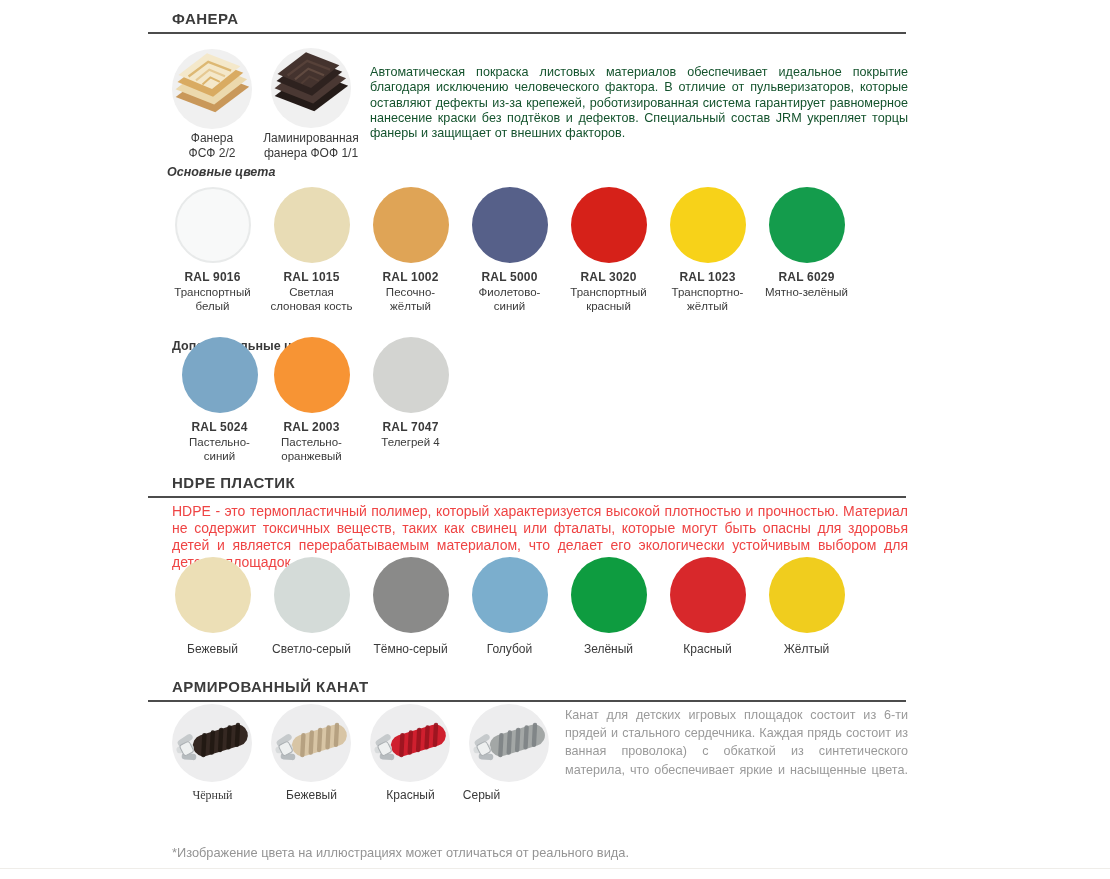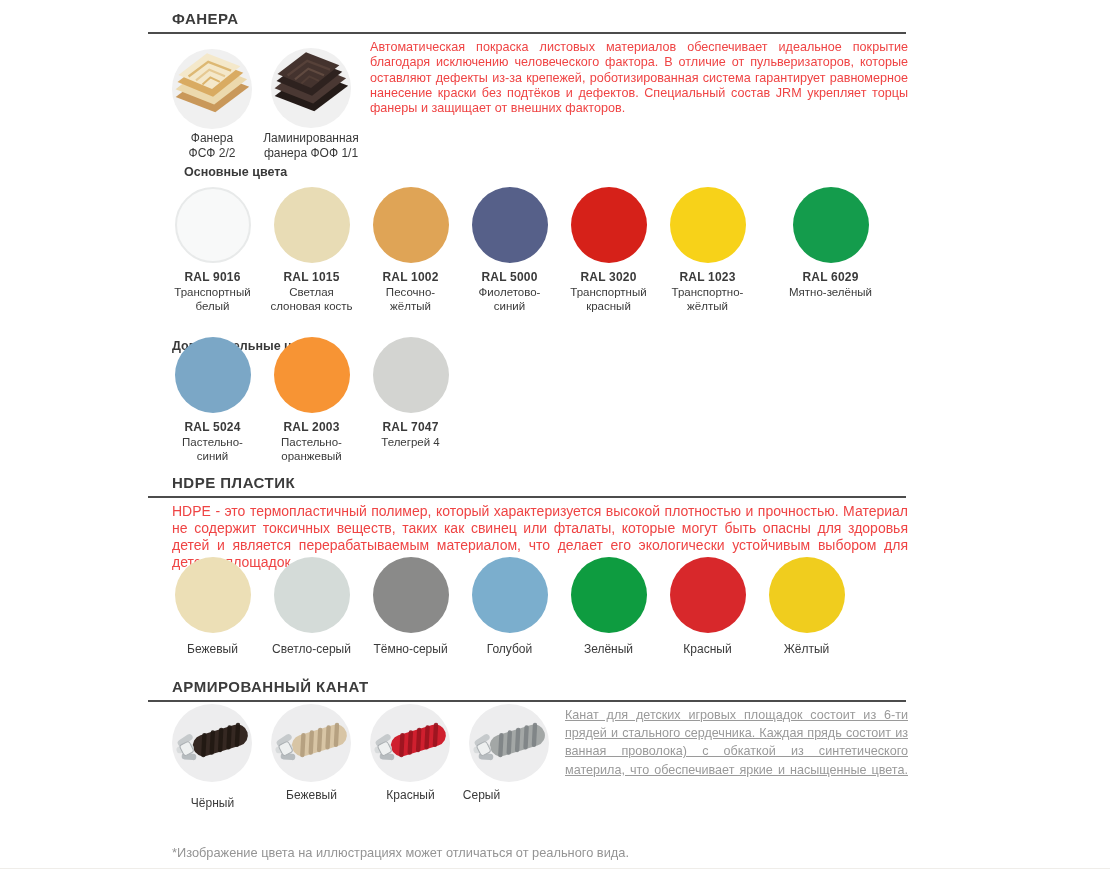--- a/index.html
+++ b/index.html
@@ -3,23 +3,23 @@
 <meta charset="utf-8">
 <style>
   * { margin:0; padding:0; box-sizing:border-box; }
   html,body { background:#ffffff; }
   body { font-family:"Liberation Sans","DejaVu Sans",sans-serif; color:#3b3b3b; }
   .page { position:relative; width:1110px; height:879px; background:#fff; overflow:hidden; margin:0 auto; }
   .abs { position:absolute; }
   .sec-title { font-size:15px; font-weight:bold; color:#3c3c3c; letter-spacing:.5px; }
   .rule { height:2px; background:#4c4c4c; }
   .group-title { font-size:12.5px; font-weight:bold; color:#393939; }
-  .para { color:#ef4444; font-size:12.6px; line-height:15.3px; text-align:justify; }
+  .para { color:#14532d; font-size:12.6px; line-height:15.3px; text-align:justify;margin-top:25px; }
   .para-dark { color:#ef4444; font-size:14px; line-height:17px; text-align:justify; }
-  .rope-line { color:#9a9a9a; font-size:12.6px; line-height:18.2px; text-align:justify;text-decoration:underline; }
+  .rope-line { color:#9a9a9a; font-size:12.6px; line-height:18.2px; text-align:justify; }
   .rope-line.jl { text-align-last:justify; }
   .swatch { width:99px; text-align:center; }
   .dot { width:76px; height:76px; border-radius:50%; margin:0 auto; border:2px solid transparent; }
   .code { margin-top:7px; font-size:12px; font-weight:bold; letter-spacing:.2px; color:#3a3a3a; }
   .cname { font-size:11.5px; line-height:13.5px; white-space:pre-line; margin-top:2px; color:#3a3a3a; }
   .hdpe-name { margin-top:9px; font-size:12px; color:#3a3a3a; }
   .sample-label { font-size:12px; line-height:15px; white-space:pre-line; text-align:center; color:#3a3a3a; }
   .footnote { color:#949494; font-size:12.8px; }
   .bottom-line { height:1px; background:#efede9; }
 </style>
@@ -57,21 +57,21 @@
     </g>
   </svg>
 
   <div class="abs sample-label" style="left:147px; top:131px; width:130px;">Фанера
 ФСФ 2/2</div>
   <div class="abs sample-label" style="left:246px; top:131px; width:130px;">Ламинированная
 фанера ФОФ 1/1</div>
 
   <div class="abs para" style="left:370px; top:40px; width:538px;">Автоматическая покраска листовых материалов обеспечивает идеальное покрытие благодаря исключению человеческого фактора. В отличие от пульверизаторов, которые оставляют дефекты из-за крепежей, роботизированная система гарантирует равномерное нанесение краски без подтёков и дефектов. Специальный состав JRM укрепляет торцы фанеры и защищает от внешних факторов.</div>
 
-  <div class="abs group-title" style="left:184px; top:165px;">Основные цвета</div>
+  <div class="abs group-title" style="left:167px; top:165px;font-style:italic;">Основные цвета</div>
 
   <div class="abs swatch" style="left:163px; top:187px;">
     <div class="dot" style="background-color: rgb(248, 249, 249); border-color: rgb(232, 234, 234);"></div>
     <div class="code">RAL 9016</div>
     <div class="cname">Транспортный
 белый</div>
   </div>
   <div class="abs swatch" style="left:262px; top:187px;">
     <div class="dot" style="background-color: rgb(232, 220, 181);"></div>
     <div class="code">RAL 1015</div>
@@ -95,29 +95,29 @@
     <div class="code">RAL 3020</div>
     <div class="cname">Транспортный
 красный</div>
   </div>
   <div class="abs swatch" style="left:658px; top:187px;">
     <div class="dot" style="background-color: rgb(247, 210, 25);"></div>
     <div class="code">RAL 1023</div>
     <div class="cname">Транспортно-
 жёлтый</div>
   </div>
-  <div class="abs swatch" style="left:757px; top:187px;margin-left:24px;">
+  <div class="abs swatch" style="left:757px; top:187px;">
     <div class="dot" style="background-color: rgb(20, 156, 76);"></div>
     <div class="code">RAL 6029</div>
     <div class="cname">Мятно-зелёный</div>
   </div>
 
   <div class="abs group-title" style="left:172px; top:317px;margin-top:22px;">Дополнительные цвета</div>
 
-  <div class="abs swatch" style="left:163px; top:337px;">
+  <div class="abs swatch" style="left:170px; top:337px;">
     <div class="dot" style="background-color: rgb(123, 167, 198);"></div>
     <div class="code">RAL 5024</div>
     <div class="cname">Пастельно-
 синий</div>
   </div>
   <div class="abs swatch" style="left:262px; top:337px;">
     <div class="dot" style="background-color: rgb(247, 148, 52);"></div>
     <div class="code">RAL 2003</div>
     <div class="cname">Пастельно-
 оранжевый</div>
@@ -247,21 +247,21 @@
       <g>
         <rect x="8" y="27" width="17" height="6.5" rx="3.2" fill="#c6cacc" transform="rotate(-16 16 30)"></rect>
         <rect x="5" y="35" width="18" height="7" rx="3.5" fill="#d8dbdc" transform="rotate(4 14 38)"></rect>
         <rect x="8" y="44" width="15" height="6.5" rx="3.2" fill="#b7bcbf" transform="rotate(22 15 47)"></rect>
         <rect x="10" y="33" width="11" height="12" rx="2.5" fill="#eef0f0" stroke="#a9aeb1" stroke-width="1" transform="rotate(-10 15 39)"></rect>
       </g>
     </g>
   </svg>
 
   <div class="abs swatch" style="left:163px; top:788px;">
-    <div class="hdpe-name" style="margin-top:8px;">Чёрный</div>
+    <div class="hdpe-name" style="margin-top:0;font-family:Liberation Serif, serif;">Чёрный</div>
   </div>
   <div class="abs swatch" style="left:262px; top:788px;">
     <div class="hdpe-name" style="margin-top:0;">Бежевый</div>
   </div>
   <div class="abs swatch" style="left:361px; top:788px;">
     <div class="hdpe-name" style="margin-top:0;">Красный</div>
   </div>
   <div class="abs swatch" style="left:432px; top:788px;">
     <div class="hdpe-name" style="margin-top:0;">Серый</div>
   </div>

